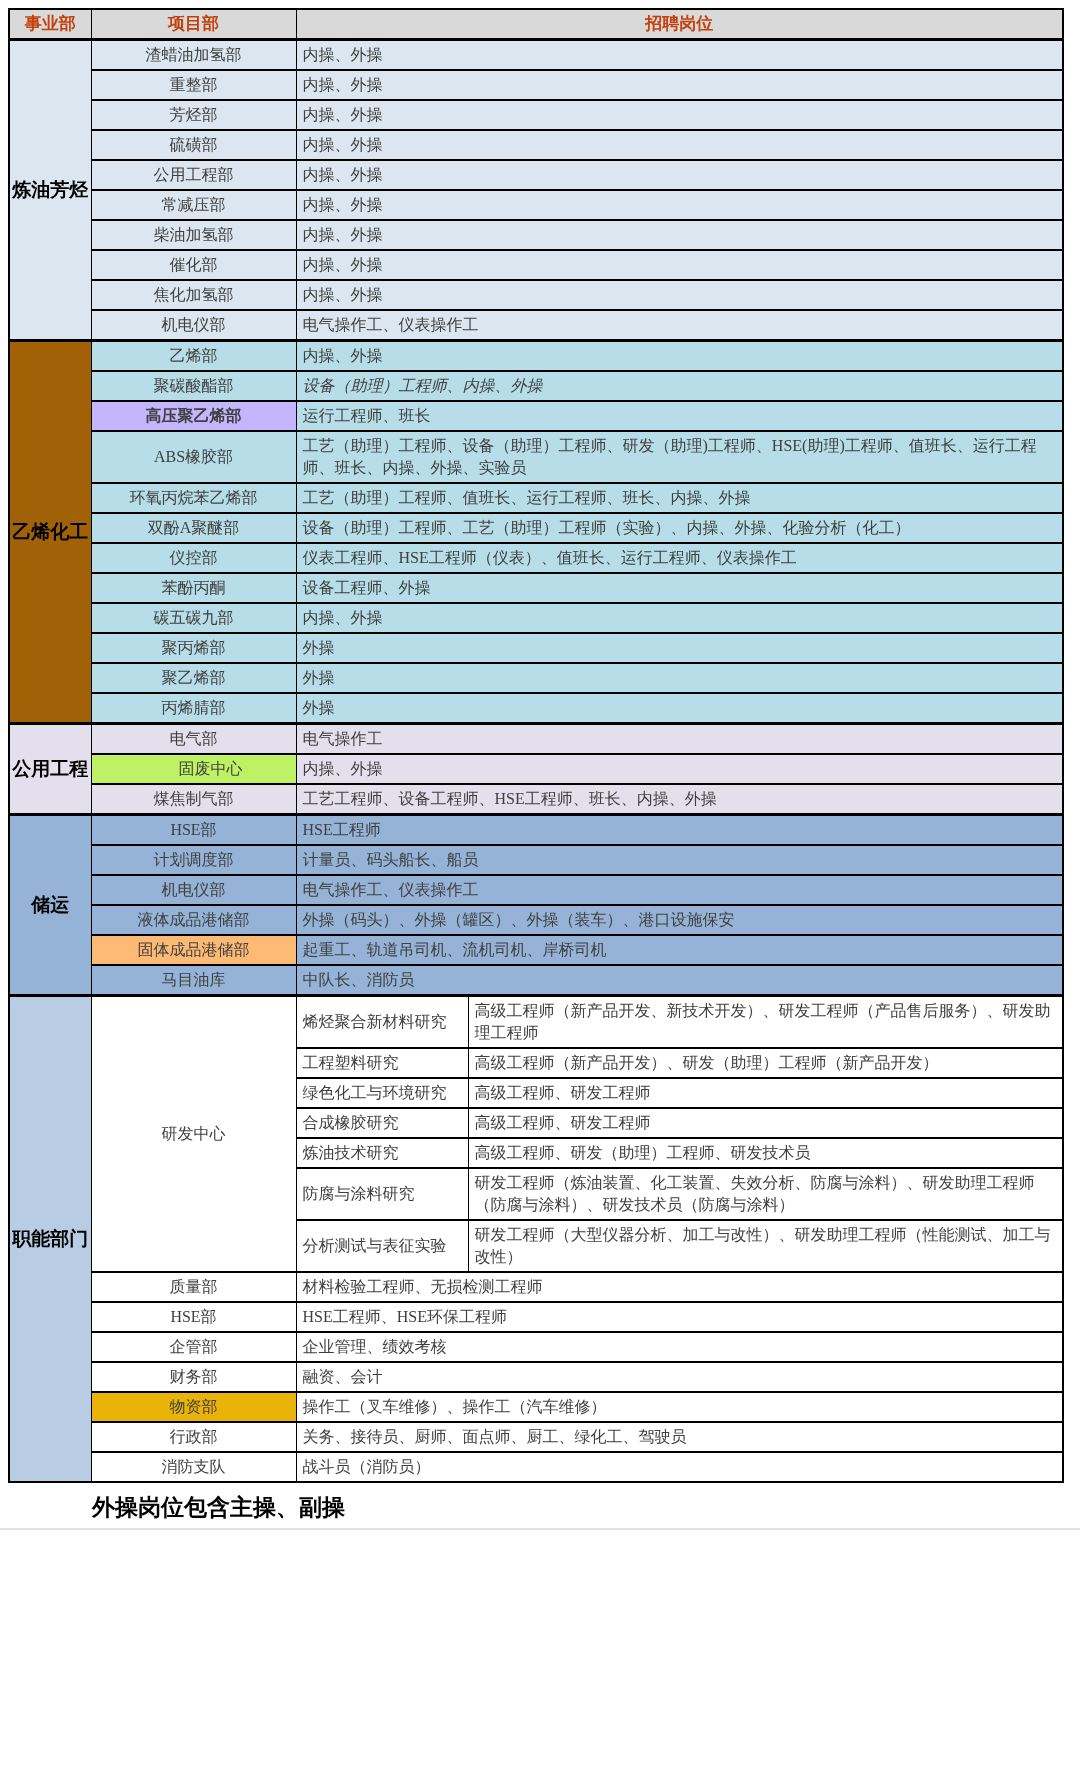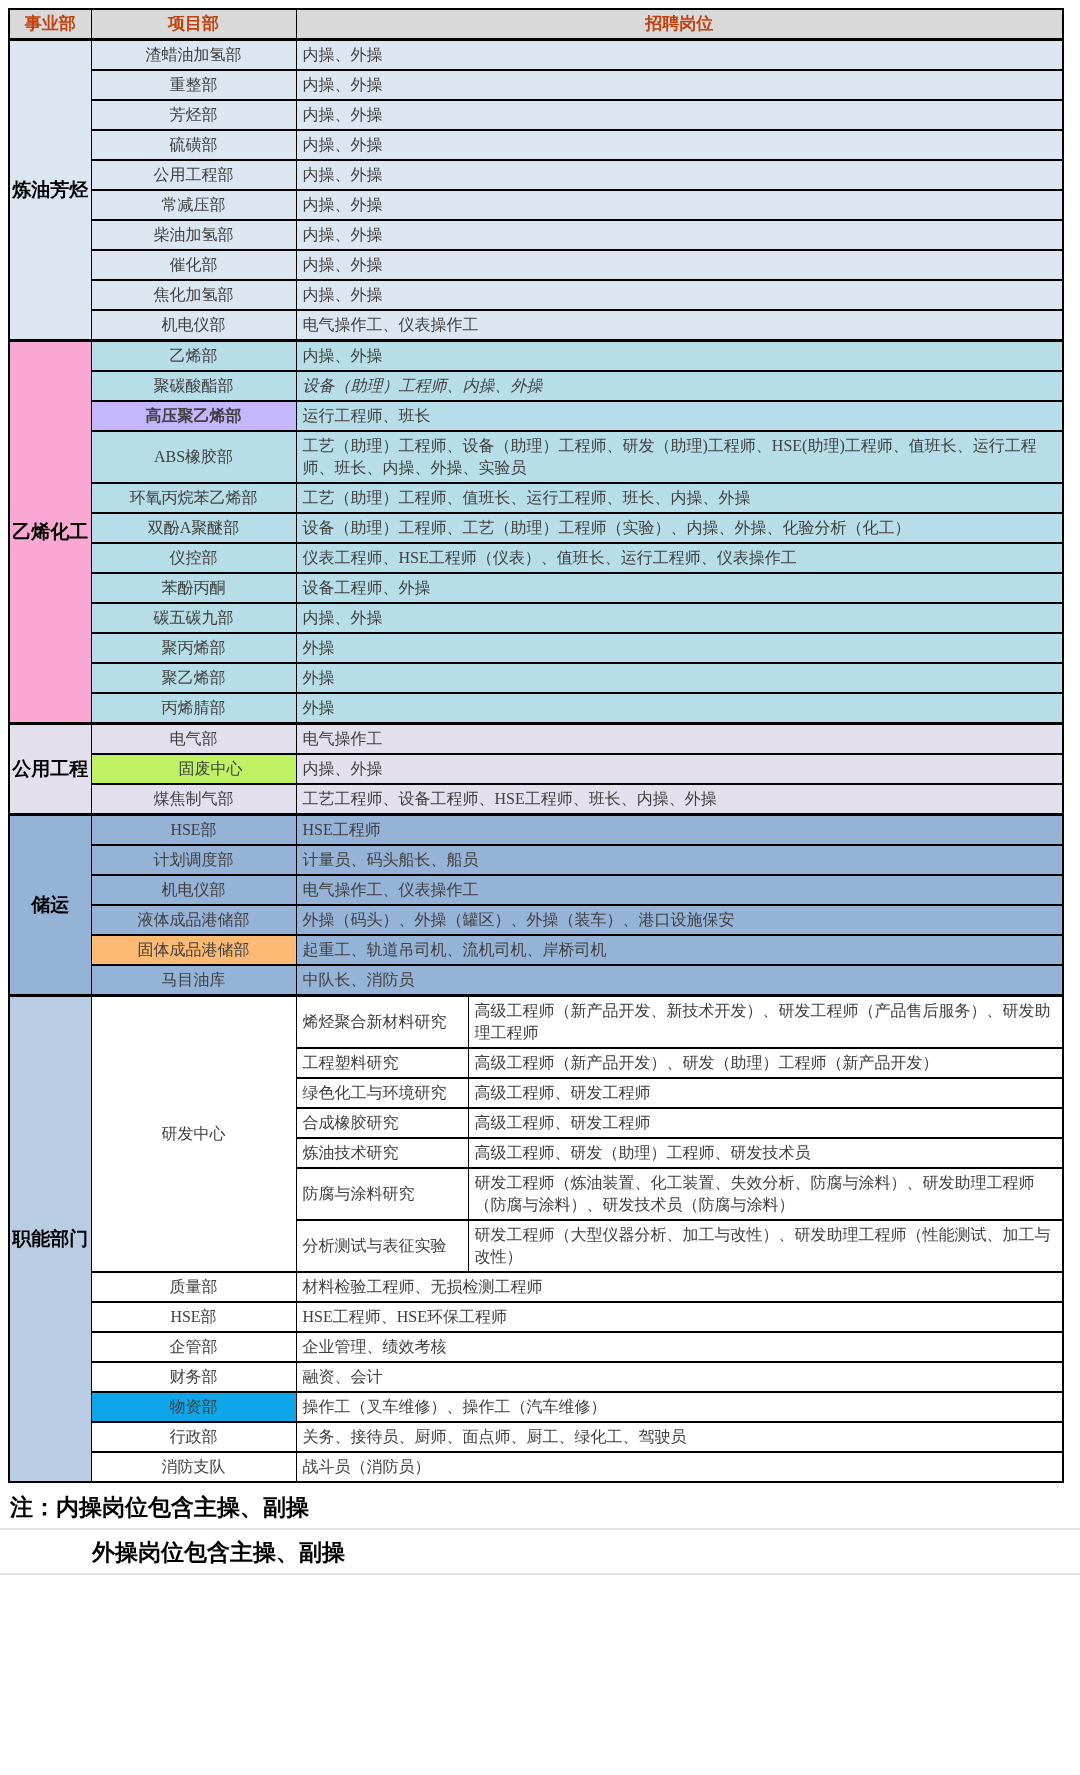--- a/index.html
+++ b/index.html
@@ -131,21 +131,21 @@
       </tr>
       <tr>
         <td class="dept" style="background: rgb(220, 230, 241);">焦化加氢部</td>
         <td class="positions" colspan="2" style="background: rgb(220, 230, 241);">内操、外操</td>
       </tr>
       <tr>
         <td class="dept" style="background: rgb(220, 230, 241);">机电仪部</td>
         <td class="positions" colspan="2" style="background: rgb(220, 230, 241);">电气操作工、仪表操作工</td>
       </tr>
       <tr class="section-start">
-        <td class="division" rowspan="12" style="background: #f9a8d4;">乙烯化工</td>
+        <td class="division" rowspan="12" style="background: #a16207;">乙烯化工</td>
         <td class="dept" style="background: rgb(183, 222, 232);">乙烯部</td>
         <td class="positions" colspan="2" style="background: rgb(183, 222, 232);">内操、外操</td>
       </tr>
       <tr>
         <td class="dept" style="background: rgb(183, 222, 232);">聚碳酸酯部</td>
         <td class="positions" colspan="2" style="background: rgb(183, 222, 232); font-style: italic;">设备（助理）工程师、内操、外操</td>
       </tr>
       <tr>
         <td class="dept" style="background: #c4b5fd; font-weight: bold;">高压聚乙烯部</td>
         <td class="positions" colspan="2" style="background: rgb(183, 222, 232);">运行工程师、班长</td>
@@ -264,30 +264,29 @@
       </tr>
       <tr>
         <td class="dept" style="background: rgb(255, 255, 255);">企管部</td>
         <td class="positions" colspan="2" style="background: rgb(255, 255, 255);">企业管理、绩效考核</td>
       </tr>
       <tr>
         <td class="dept" style="background: rgb(255, 255, 255);">财务部</td>
         <td class="positions" colspan="2" style="background: rgb(255, 255, 255);">融资、会计</td>
       </tr>
       <tr>
-        <td class="dept" style="background: #0ea5e9;">物资部</td>
+        <td class="dept" style="background: #eab308;">物资部</td>
         <td class="positions" colspan="2" style="background: rgb(255, 255, 255);">操作工（叉车维修）、操作工（汽车维修）</td>
       </tr>
       <tr>
         <td class="dept" style="background: rgb(255, 255, 255);">行政部</td>
         <td class="positions" colspan="2" style="background: rgb(255, 255, 255);">关务、接待员、厨师、面点师、厨工、绿化工、驾驶员</td>
       </tr>
       <tr>
         <td class="dept" style="background: rgb(255, 255, 255);">消防支队</td>
         <td class="positions" colspan="2" style="background: rgb(255, 255, 255);">战斗员（消防员）</td>
       </tr>
     </tbody>
 </table>
 
 <div class="notes">
-  <div class="note-line">注：内操岗位包含主操、副操</div>
   <div class="note-line indent">外操岗位包含主操、副操</div>
 </div>
 
 </body></html>

